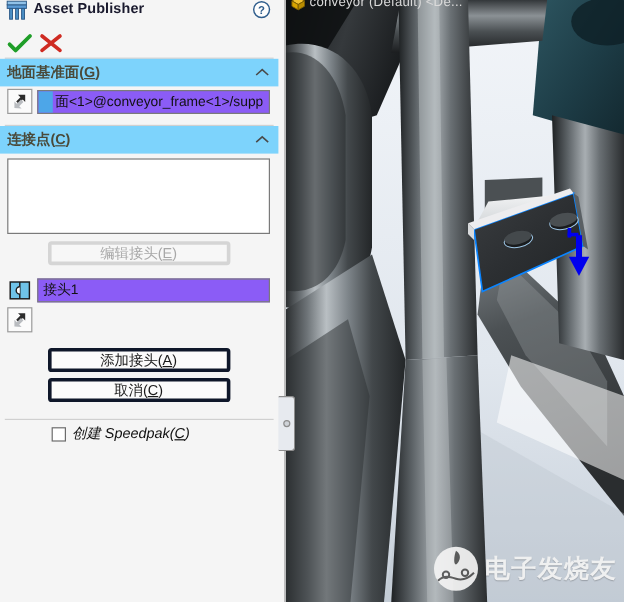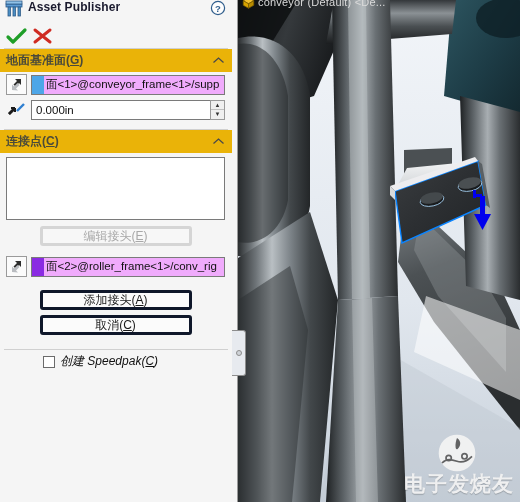--- a/index.html
+++ b/index.html
@@ -50,21 +50,21 @@
     background: #f5f5f5;
   }
   .pm-ok, .pm-x { width: 26px; height: 20px; cursor: pointer; }
 
   .sep { height: 1px; background: #d0d0d0; margin: 1px 4px 0 4px; }
 
   
   .sec-head {
     display: flex; align-items: center; justify-content: space-between;
     height: 23px; padding: 0 7px 0 6px;
-    background: #eab308;
+    background: #7dd3fc;
     cursor: pointer;
   }
   .sec-head-title {
     font-size: 12px; font-weight: bold; color: #4a4a3a;
     white-space: nowrap;
   }
   .sec-head-title .mn { text-decoration: underline; }
   .chev { width: 13px; height: 9px; flex: 0 0 auto; }
 
   .sec-body { padding: 2px 7px 4px 6px; }
@@ -82,21 +82,21 @@
   .icon-plain {
     width: 21px; height: 21px;
     display: flex; align-items: center; justify-content: center;
     flex: 0 0 auto;
   }
 
   .sel-field {
     flex: 1 1 auto;
     height: 20px;
     border: 1px solid #7a7a7a;
-    background: #f0abfc;
+    background: #8b5cf6;
     display: flex; align-items: center;
     margin-left: 4px;
     overflow: hidden;
     min-width: 0;
     cursor: text;
   }
   .swatch { width: 12px; height: 18px; flex: 0 0 auto; }
   .sel-text {
     font-size: 11.5px; color: #111; white-space: nowrap;
     padding-left: 2px; overflow: hidden;
@@ -184,21 +184,21 @@
     z-index: 9; letter-spacing: .2px;
   }
   #tree-icon {
     position: absolute; left: 4px; top: -3px;
     width: 13px; height: 12px; z-index: 9;
   }
 
   
   #wm {
     position: absolute; right: 6px; bottom: 8px;
-    display: flex; align-items: center; z-index: 12; opacity: .92; flex-direction: column;
+    display: flex; align-items: center; z-index: 12; opacity: .92;
   }
   #wm .wm-logo { width: 40px; height: 40px; flex: 0 0 auto; }
   #wm .wm-txt { margin-left: 4px; line-height: 1; }
   #wm .wm-cn {
     font-size: 21px; font-weight: bold; color: #f3f3f3;
     letter-spacing: 1px; text-shadow: 0 1px 1px rgba(0,0,0,.25);
   }
   #wm .wm-url {
     font-size: 9.5px; color: #e8e8e8; letter-spacing: .6px; margin-top: 2px;
     text-shadow: 0 1px 1px rgba(0,0,0,.25);
@@ -391,67 +391,59 @@
               <path d="M12,2 L12,8 L10,6 L6.5,9.5 L4.5,7.5 L8,4 L6,2 Z" fill="#2c2c2c"></path>
               <path d="M3,13 L3,7.5 L5,9.5 L8.5,6 L10.5,8 L7,11.5 L9,13.5 Z" fill="#b9bcc0"></path>
             </svg>
           </div>
           <div class="sel-field">
             <div class="swatch" style="background:#4da6e8"></div>
             <div class="sel-text">面&lt;1&gt;@conveyor_frame&lt;1&gt;/supp</div>
           </div>
         </div>
 
-        <div class="row">
-          <div class="icon-plain">
-            <svg width="19" height="17" viewBox="0 0 19 17">
-              <path d="M2,13 L8,7 M8,7 L4,7 M8,7 L8,11" stroke="#1b1b1b" stroke-width="2" fill="none"></path>
-              <path d="M17,3 L10,10" stroke="#2f7fd0" stroke-width="2.4" fill="none"></path>
-              <path d="M3,14 L9,8 L7,6 L1,12 Z" fill="#1b1b1b"></path>
-            </svg>
-          </div>
-          <div class="num-wrap">
-            <div class="num-field">0.000in</div>
-            <div class="spin">
-              <div>▲</div>
-              <div>▼</div>
-            </div>
-          </div>
-        </div>
       </div>
 
       <div class="sep"></div>
 
       <div class="sec-head">
         <div class="sec-head-title"><span>连接点</span>(<span class="mn">C</span>)</div>
         <svg class="chev" viewBox="0 0 13 9">
           <path d="M1.5,6.5 L6.5,2 L11.5,6.5" fill="none" stroke="#4a4a4a" stroke-width="1.3"></path>
         </svg>
       </div>
 
       <div class="sec-body">
         <div class="listbox"></div>
 
         <div class="btn disabled"><span>编辑接头</span>(<span class="mn">E</span>)</div>
 
         <div style="height:5px"></div>
 
+        <div class="row">
+          <div class="icon-plain">
+            <svg width="19" height="18" viewBox="0 0 19 18">
+              <rect x="1.5" y="2" width="16" height="14" fill="#6fc3e8" stroke="#1b1b1b" stroke-width="1.2"></rect>
+              <path d="M9.5,2 L9.5,16" stroke="#1b1b1b" stroke-width="1.2"></path>
+              <path d="M9.5,6 a3,3 0 1 0 0,6" fill="#ffffff" stroke="#1b1b1b" stroke-width="1.2"></path>
+            </svg>
+          </div>
+          <div class="sel-field">
+            <div class="sel-text" style="padding-left:4px">接头1</div>
+          </div>
+        </div>
 
 
         <div class="row">
           <div class="icon-btn">
             <svg width="15" height="15" viewBox="0 0 15 15">
               <path d="M12,2 L12,8 L10,6 L6.5,9.5 L4.5,7.5 L8,4 L6,2 Z" fill="#2c2c2c"></path>
               <path d="M3,13 L3,7.5 L5,9.5 L8.5,6 L10.5,8 L7,11.5 L9,13.5 Z" fill="#b9bcc0"></path>
             </svg>
           </div>
-          <div class="sel-field">
-            <div class="swatch" style="background:#8a2be2"></div>
-            <div class="sel-text">面&lt;2&gt;@roller_frame&lt;1&gt;/conv_rig</div>
-          </div>
         </div>
 
         <div style="height:9px"></div>
 
         <div class="btn"><span>添加接头</span>(<span class="mn">A</span>)</div>
 
         <div class="btn"><span>取消</span>(<span class="mn">C</span>)</div>
       </div>
 
       <div class="sep" style="margin-top:5px"></div>

